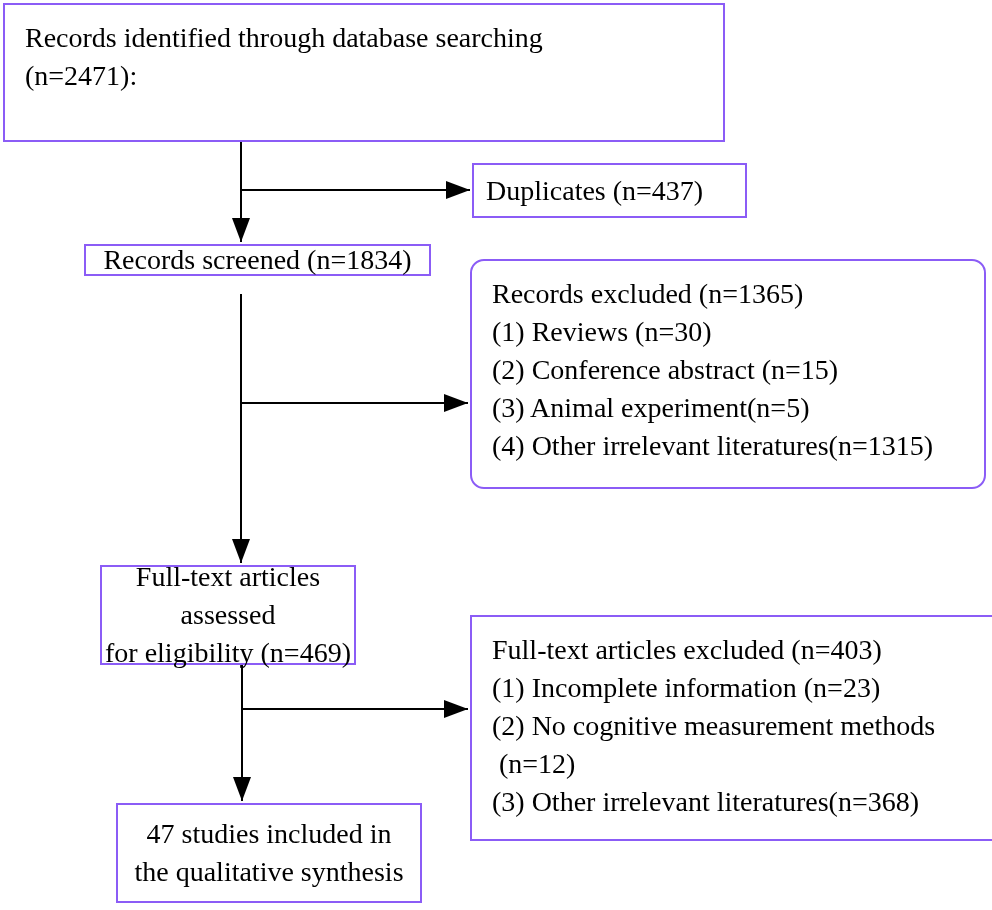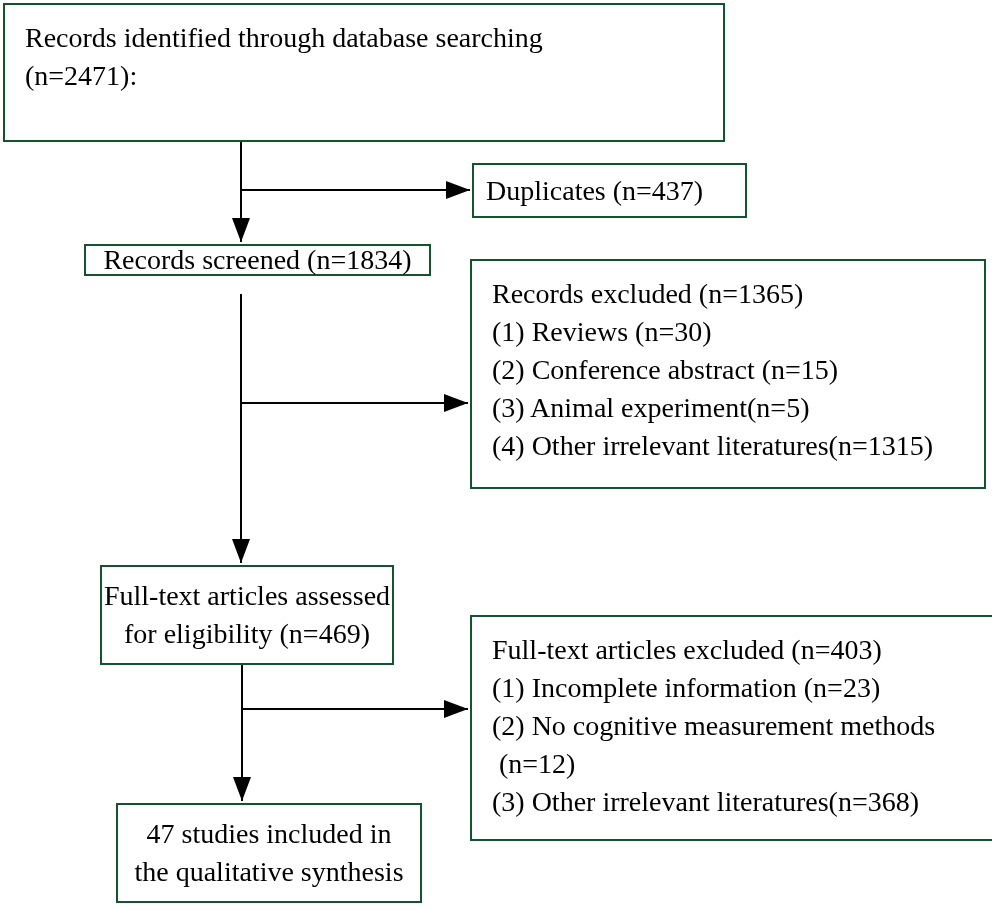--- a/index.html
+++ b/index.html
@@ -19,21 +19,21 @@
     position: absolute;
     left: 0;
     top: 0;
     width: 992px;
     height: 910px;
     pointer-events: none;
   }
   .box {
     position: absolute;
     box-sizing: border-box;
-    border: 2px solid #14532d;
+    border: 2px solid #8b5cf6;
     background: #ffffff;
     font-size: 28px;
     line-height: 38px;
   }
   .box span {
     white-space: pre-wrap;
     display: block;
   }
   
   .tl {
@@ -50,22 +50,22 @@
   
   .lv {
     display: flex;
     align-items: center;
     padding-left: 12px;
     text-align: left;
   }
   .b-identified        { left: 3px;   top: 3px;   width: 722px; height: 139px; }
   .b-duplicates        { left: 472px; top: 163px; width: 275px; height: 55px;  }
   .b-screened          { left: 84px;  top: 244px; width: 347px; height: 32px;  }
-  .b-records-excluded  { left: 470px; top: 259px; width: 516px; height: 230px; }
-  .b-fulltext          { left: 100px; top: 565px; width: 294px; height: 100px; }
+  .b-records-excluded  { left: 470px; top: 259px; width: 516px; height: 230px; border-radius: 14px; }
+  .b-fulltext          { left: 100px; top: 565px; width: 256px; height: 100px; }
   .b-fulltext-excluded { left: 470px; top: 615px; width: 596px; height: 226px; }
   .b-included          { left: 116px; top: 803px; width: 306px; height: 100px; }
 </style>
 </head>
 <body>
 
 <div class="canvas">
 
   <svg class="arrows" viewBox="0 0 992 910" xmlns="http://www.w3.org/2000/svg">
     <defs>

